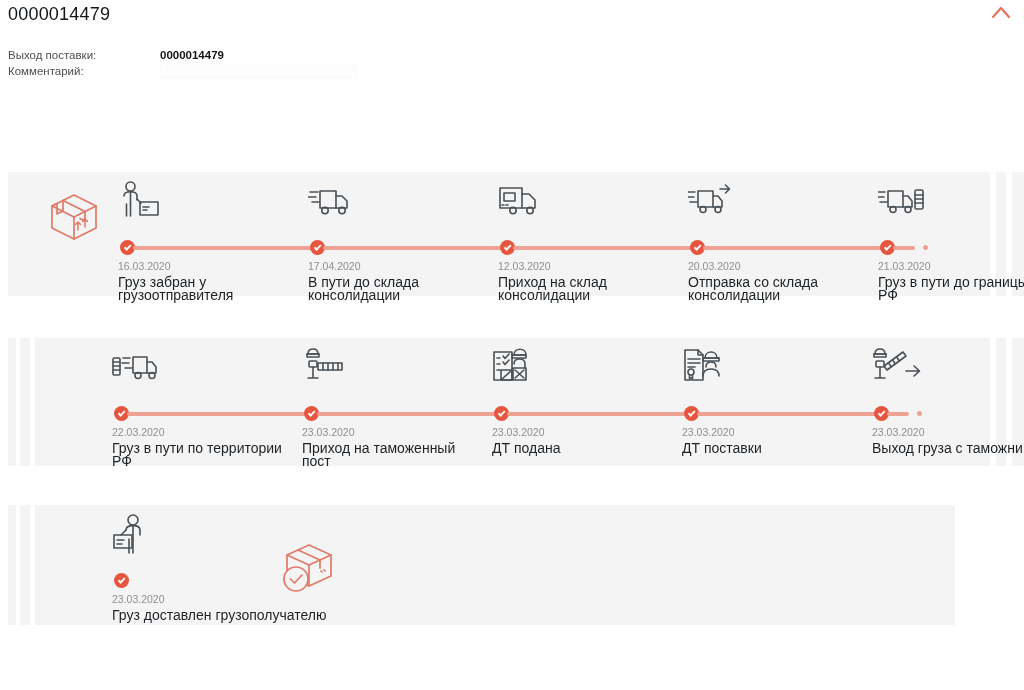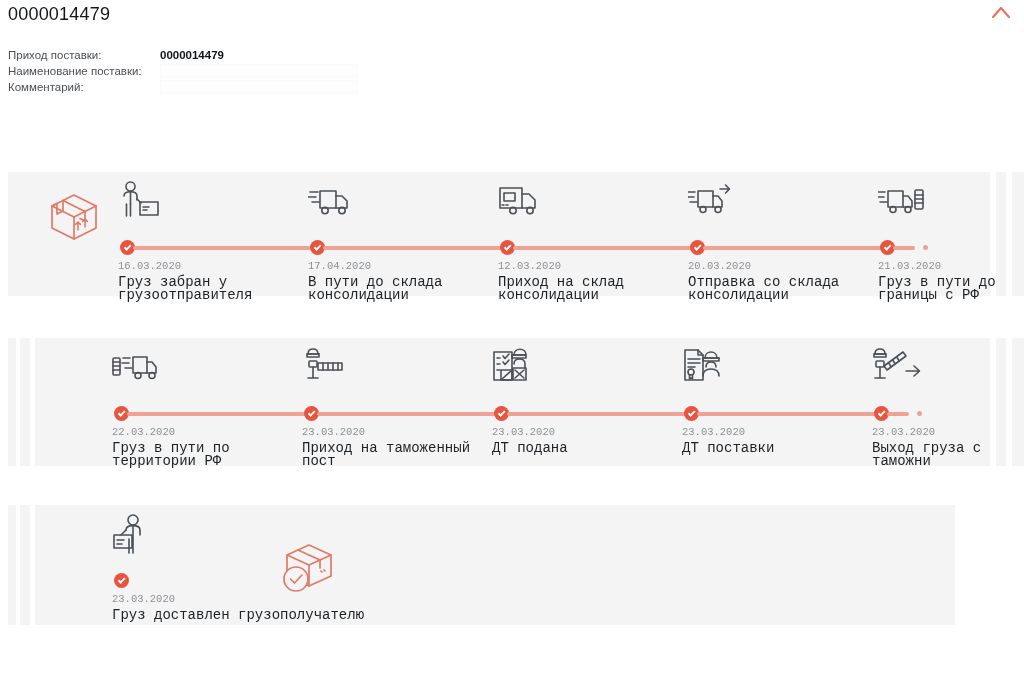--- a/index.html
+++ b/index.html
@@ -116,21 +116,20 @@
     height: 54px;
   }
 
   
   .steps {
     position: absolute;
     top: 0;
     bottom: 0;
     left: 0;
     right: 0;
-    font-family: Liberation Mono, monospace;
   }
   .step {
     position: absolute;
     top: 0;
     width: 190px;
   }
   .step-icon {
     position: absolute;
     left: 0;
     top: 8px;
@@ -210,26 +209,22 @@
 <div id="page-title">0000014479</div>
 
 <div id="collapse-toggle">
   <svg width="30" height="22" viewBox="0 0 30 22">
     <path d="M7 15 L15 6 L23 15" fill="none" stroke="#e8725f" stroke-width="2.2" stroke-linecap="round" stroke-linejoin="round"></path>
   </svg>
 </div>
 
 <div id="summary">
   <div class="sum-row">
-    <div class="sum-label">Приход поставки:</div>
+    <div class="sum-label">Выход поставки:</div>
     <div class="sum-value">0000014479</div>
-  </div>
-  <div class="sum-row">
-    <div class="sum-label">Наименование поставки:</div>
-    <div class="sum-value sum-field"></div>
   </div>
   <div class="sum-row">
     <div class="sum-label">Комментарий:</div>
     <div class="sum-value sum-field"></div>
   </div>
 </div>
 
 <div class="tl-row r1">
   <div class="panel full"></div>
   <div class="strip post-a"></div>

